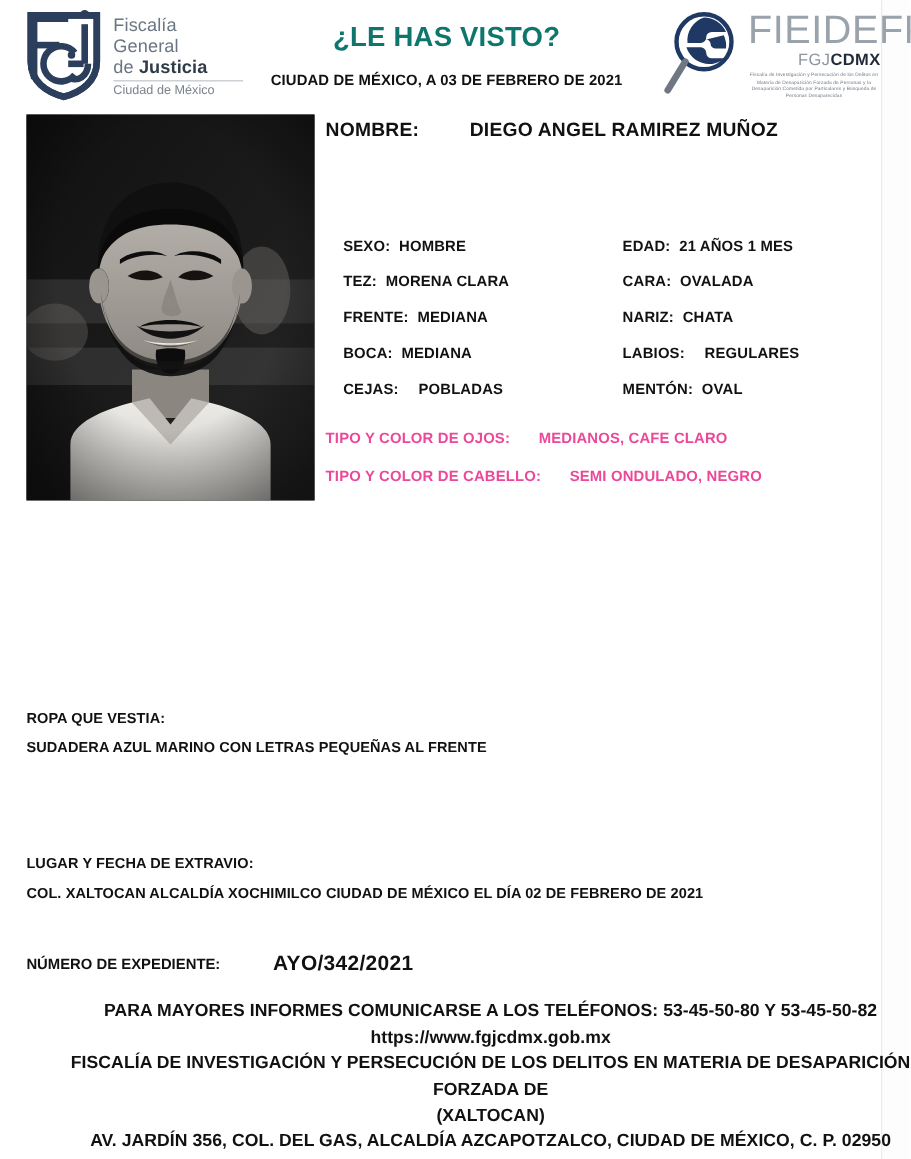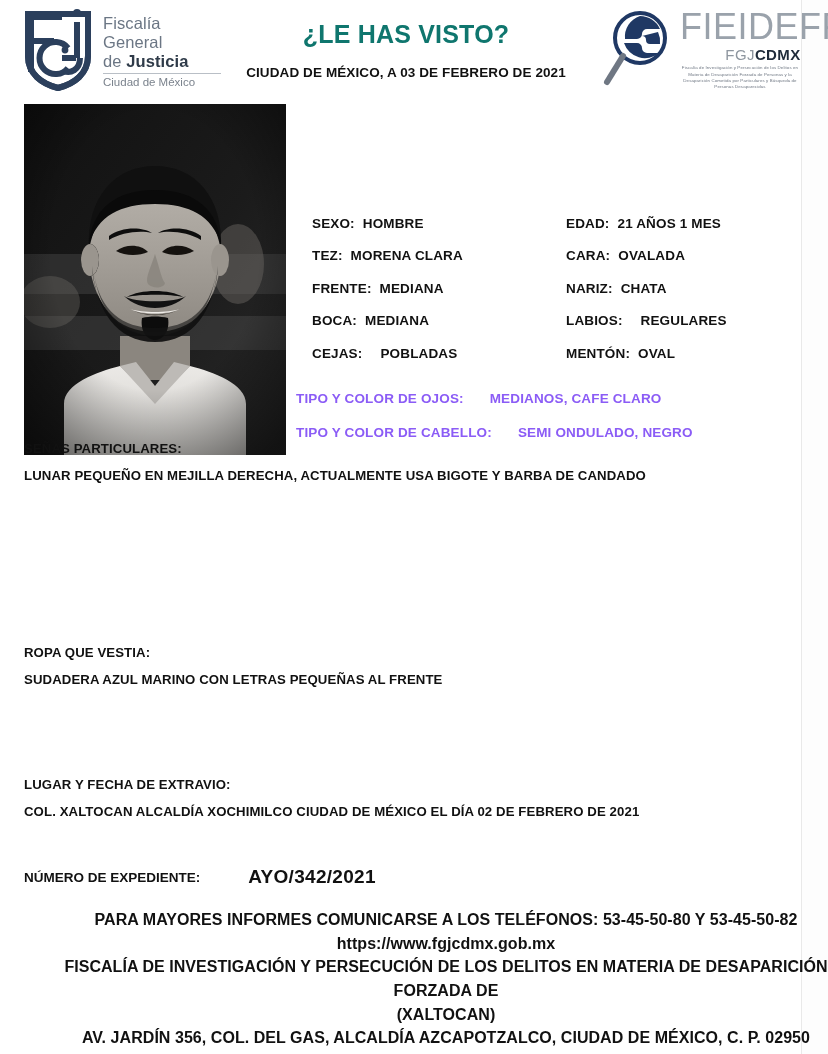--- a/index.html
+++ b/index.html
@@ -184,21 +184,21 @@
   .fcell.left  { left: 0; }
   .fcell.right { left: 254px; }
   .fcell .v { margin-left: 8px; }
   .fcell .v.wide { margin-left: 18px; }
 
   .wide-row {
     position: absolute;
     left: 296px;
     font-size: 13.5px;
     font-weight: 700;
-    color: #8b5cf6;
+    color: #ec4899;
     white-space: nowrap;
     letter-spacing: .15px;
   }
   .wide-row .v { margin-left: 26px; }
   #row-ojos    { top: 391px; }
   #row-cabello { top: 425px; }
 
   
   .block {
     position: absolute;
@@ -368,20 +368,23 @@
 
       <path d="M118 214 C126 212 136 212 144 214 C146 226 140 236 131 236 C122 236 116 226 118 214 Z" fill="#0c0c0c"></path>
 
       <path d="M68 162 C72 206 92 238 131 238 C170 238 190 206 194 162 C192 202 170 228 131 228 C92 228 70 202 68 162 Z" fill="#0f0f0f" opacity="0.92"></path>
       <path d="M70 170 C76 208 96 232 131 232 C166 232 186 208 192 170 C186 206 164 224 131 224 C98 224 76 206 70 170 Z" fill="#151515" opacity="0.6"></path>
 
       <rect x="0" y="0" width="262" height="351" fill="url(#vign)"></rect>
     </svg>
   </div>
 
+  <div class="nombre-row">
+    <span class="lbl">NOMBRE:</span><span class="val">DIEGO ANGEL RAMIREZ MUÑOZ</span>
+  </div>
 
   <div class="fields">
 
     <div class="frow">
       <div class="fcell left"><span>SEXO:</span><span class="v">HOMBRE</span></div>
       <div class="fcell right"><span>EDAD:</span><span class="v">21 AÑOS 1 MES</span></div>
     </div>
 
 
     <div class="frow">
@@ -405,24 +408,20 @@
     </div>
   </div>
 
   <div class="wide-row" id="row-ojos">
     <span>TIPO Y COLOR DE OJOS:</span><span class="v">MEDIANOS, CAFE CLARO</span>
   </div>
   <div class="wide-row" id="row-cabello">
     <span>TIPO Y COLOR DE CABELLO:</span><span class="v">SEMI ONDULADO, NEGRO</span>
   </div>
 
-  <div class="block" id="block-senas">
-    <span class="bl-label">SEÑAS PARTICULARES:</span>
-    <span class="bl-value">LUNAR PEQUEÑO EN MEJILLA DERECHA, ACTUALMENTE USA BIGOTE Y BARBA DE CANDADO</span>
-  </div>
 
   <div class="block" id="block-ropa">
     <span class="bl-label">ROPA QUE VESTIA:</span>
     <span class="bl-value">SUDADERA AZUL MARINO CON LETRAS PEQUEÑAS AL FRENTE</span>
   </div>
 
   <div class="block" id="block-lugar">
     <span class="bl-label">LUGAR Y FECHA DE EXTRAVIO:</span>
     <span class="bl-value">COL. XALTOCAN ALCALDÍA XOCHIMILCO CIUDAD DE MÉXICO EL DÍA 02 DE FEBRERO DE 2021</span>
   </div>

